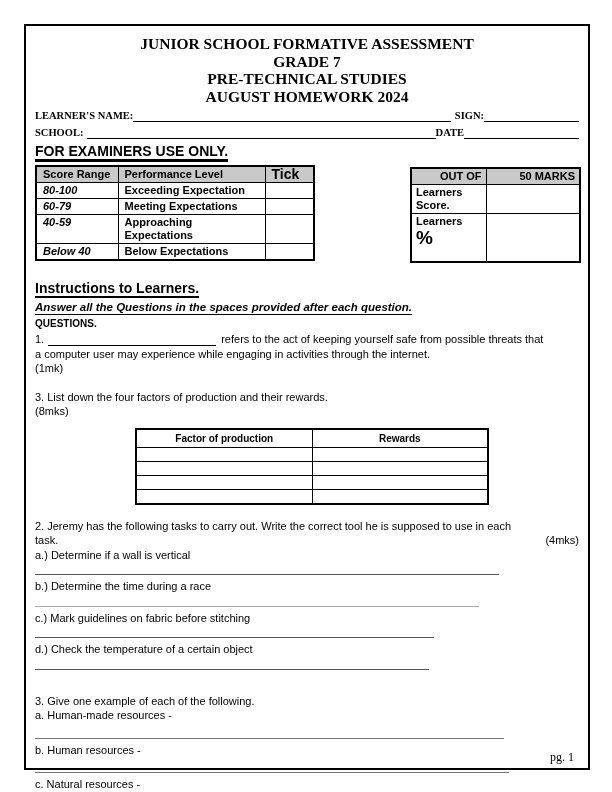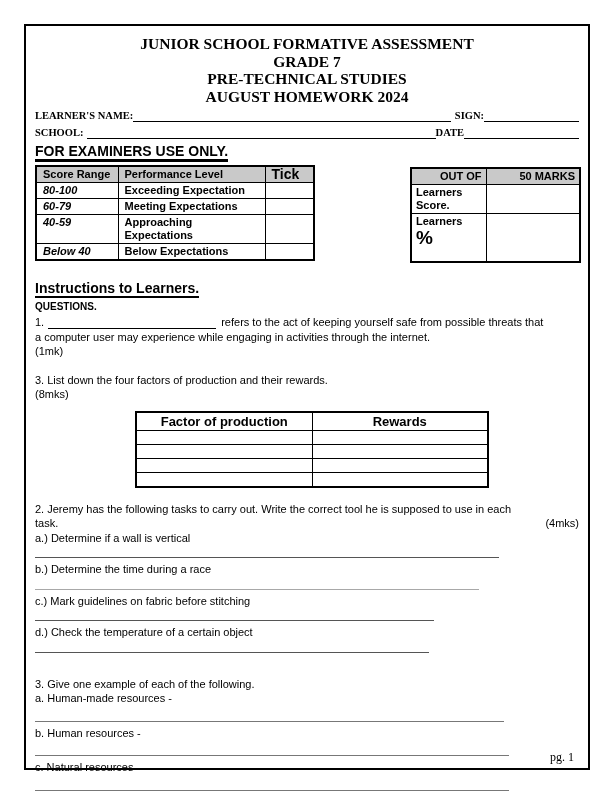--- a/index.html
+++ b/index.html
@@ -57,21 +57,21 @@
   
   .bline { font-size: 11px; line-height: 14.5px; white-space: nowrap; }
   .q1-line1 { display: flex; align-items: flex-end; margin-top: 1px; }
   .q1-line1 .blank { width: 168px; border-bottom: 1px solid #000; height: 11px; margin: 0 5px 1px 4px; }
   .marks-right { display: flex; justify-content: space-between; }
   .gap14 { margin-top: 14px; }
   .gap8 { margin-top: 24px; }
 
   
   .factors-table { margin: 9px 0 0 100px; width: 352px; table-layout: fixed; border: 2px solid #000; }
-  .factors-table td, .factors-table th { border: 1px solid #000; font-size: 13px; padding: 1px 4px; }
+  .factors-table td, .factors-table th { border: 1px solid #000; font-size: 10px; padding: 1px 4px; }
   .factors-table th { font-weight: bold; text-align: center; height: 19px; }
   .factors-table td { height: 14px; }
   .factors-table .fc { width: 176px; }
 
   
   .answer-line { border-bottom: 1px solid #555; height: 13px; margin-bottom: 4px; }
   .answer-line.light { border-bottom-color: #a8a8a8; }
   .answer-line.mid { border-bottom-color: #777; }
   .aw464 { width: 464px; } .aw444 { width: 444px; } .aw399 { width: 399px; } .aw394 { width: 394px; }
   .aw469 { width: 469px; } .aw474 { width: 474px; }
@@ -162,20 +162,23 @@
         </td>
         <td></td>
       </tr>
     </tbody>
       </table>
   </div>
 
   <div class="instr-heading">
     <span>Instructions to Learners.</span>
   </div>
+  <div class="instr-note">
+    <span>Answer all the Questions in the spaces provided after each question.</span>
+  </div>
   <div class="questions-label">QUESTIONS.</div>
 
   <div class="bline q1-line1">
     <span>1.</span>
     <span class="blank"></span>
     <span>refers to the act of keeping yourself safe from possible threats that</span>
   </div>
   <div class="bline">a computer user may experience while engaging in activities through the internet.</div>
   <div class="bline">(1mk)</div>
 

